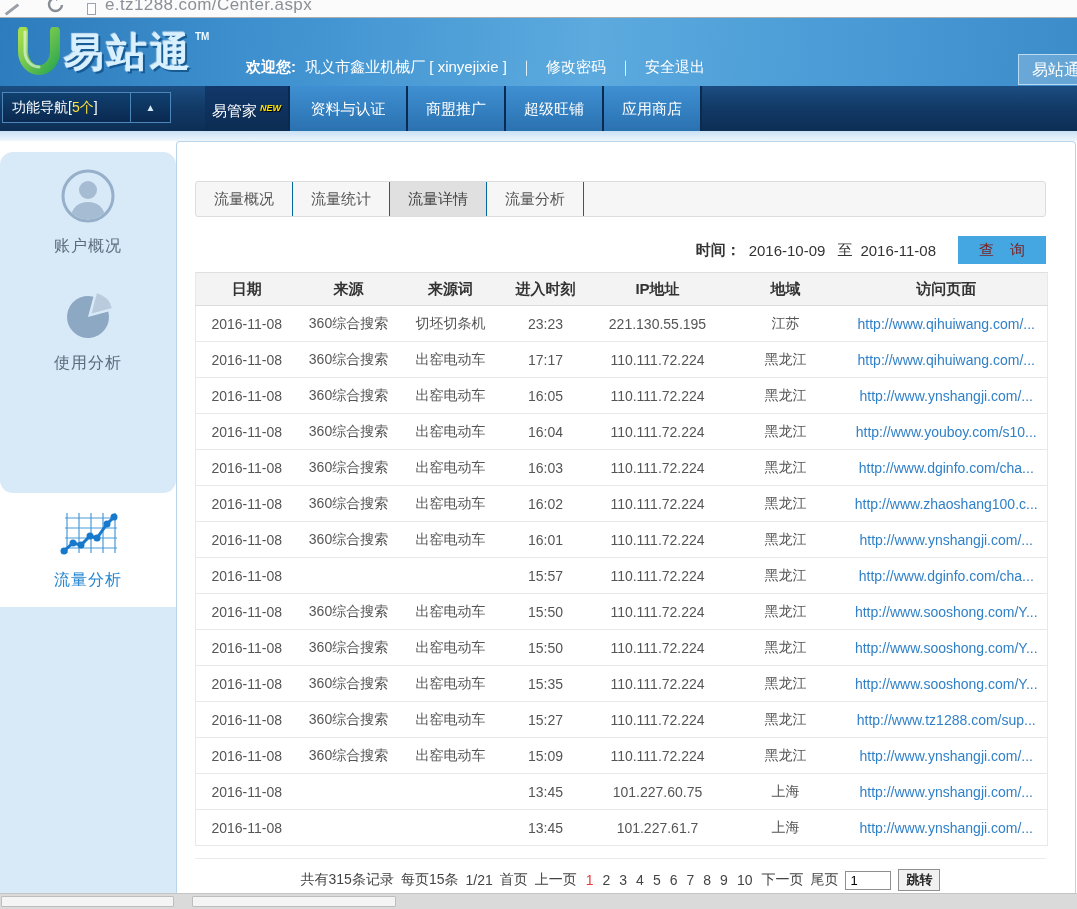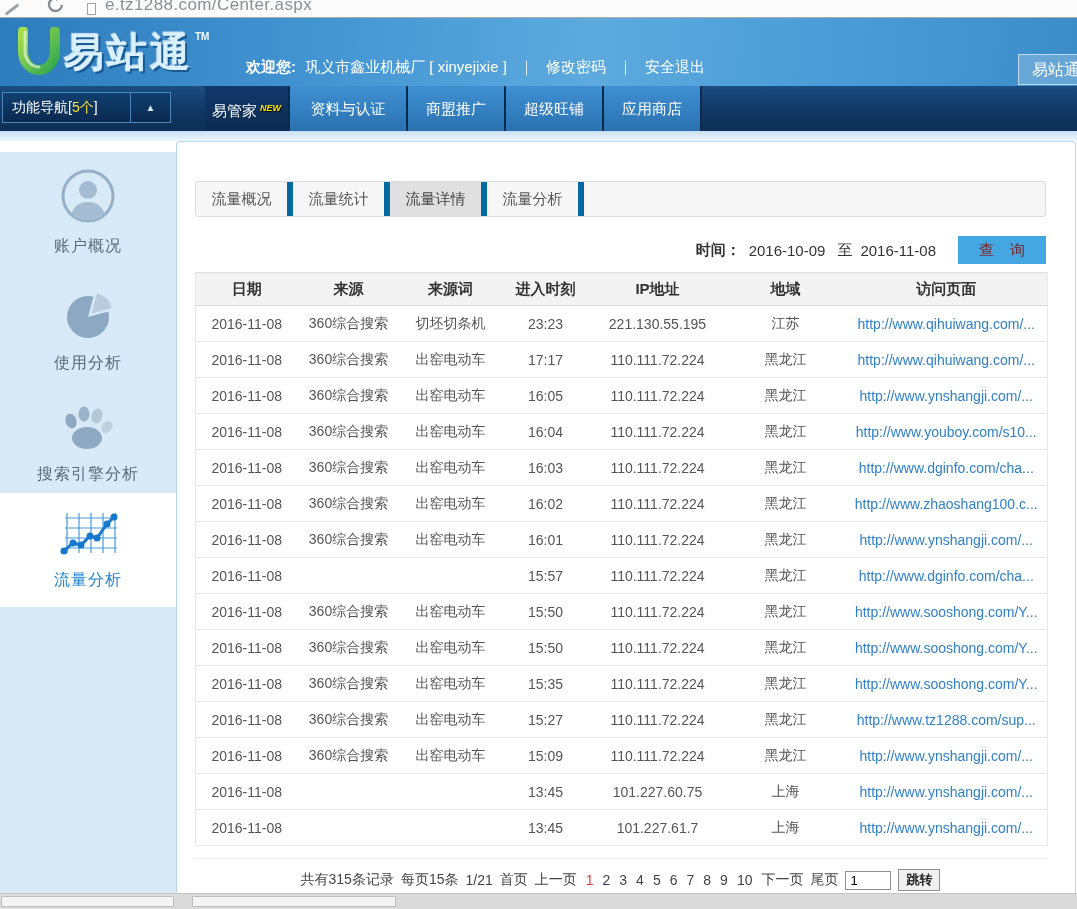--- a/index.html
+++ b/index.html
@@ -48,40 +48,40 @@
   .nav-tab.active { background:linear-gradient(180deg,#12386a,#0b2c52); }
   .new-badge { color:#ffe400; font-size:9px; font-weight:bold; font-style:italic;
     margin-left:3px; text-shadow:1px 1px 0 #000; vertical-align:5px; }
 
   .substrip { position:absolute; left:0; top:131px; width:100%; height:10px;
     background:linear-gradient(180deg,#c9e1f4,#eef6fd); }
 
   
   .sidebar { position:absolute; left:0; top:141px; width:176px; height:752px; background:#fff; }
   .side-block { background:#d8e9f8; }
-  .side-block.top { margin-top:11px; height:341px; }
+  .side-block.top { margin-top:11px; height:341px;border-radius:13px; }
   .side-block.bottom { height:286px; }
   .side-active { height:114px; background:#fff; }
   .side-item { display:flex; flex-direction:column; align-items:center; cursor:pointer; }
   .side-item .label { margin-top:8px; font-size:16px; color:#5b6b7c; letter-spacing:1px; }
   .si-1 { padding-top:16px; }
   .si-2 { padding-top:30px; }
   .si-3 { padding-top:30px; }
   .si-4 { padding-top:15px; }
   .side-active .label { color:#2484cf; }
 
   
   .panel { position:absolute; left:176px; top:141px; width:900px; height:752px;
     background:#fff; border:1px solid #b9d5ec; border-bottom:none; border-radius:4px 4px 0 0; }
   .panel-inner { padding:0 29px 0 18px; }
 
   .tabbar { margin-top:39px; height:36px; background:#f6f6f6; border:1px solid #dcdcdc;
     border-radius:3px; display:flex; }
   .m-tab { width:97px; line-height:34px; text-align:center; font-size:15px; color:#555;
-    border-right:6px solid #0369a1; cursor:pointer; }
+    border-right:1px solid #0369a1; cursor:pointer; }
   .m-tab.active { background:#e0e0e0; color:#444; }
 
   .filter-row { margin-top:19px; height:28px; display:flex; justify-content:flex-end;
     align-items:center; font-size:15px; color:#333; }
   .f-label { font-weight:bold; }
   .f-date { margin-left:8px; cursor:pointer; }
   .f-to { margin-left:12px; }
   .query-btn { margin-left:22px; width:88px; height:28px; line-height:28px; text-align:center;
     background:#45a7e2; color:#7f1d1d; font-size:15px; letter-spacing:6px; padding-left:6px; cursor:pointer; }
 
@@ -192,32 +192,20 @@
         <span class="label">账户概况</span>
       </div>
       <div class="side-item si-2">
         <span>
           <svg width="56" height="54" viewBox="0 0 56 54">
             <path d="M28 30 L33.4 9.7 A21 21 0 1 0 48.3 24.6 Z" fill="#8ca8c3"></path>
             <path d="M31.5 26.5 L36.9 6.2 A21 21 0 0 1 51.8 21.1 Z" fill="#b9cbdc"></path>
           </svg>
         </span>
         <span class="label">使用分析</span>
-      </div>
-      <div class="side-item si-3">
-        <span>
-          <svg width="58" height="48" viewBox="0 0 58 48">
-            <ellipse cx="28" cy="34" rx="15" ry="11" fill="#8fa9c2"></ellipse>
-            <ellipse cx="12" cy="17" rx="5.5" ry="7.5" fill="#8fa9c2" transform="rotate(-18 12 17)"></ellipse>
-            <ellipse cx="25" cy="10" rx="5.5" ry="7.5" fill="#9cb2c9"></ellipse>
-            <ellipse cx="38" cy="12" rx="5.5" ry="7.5" fill="#b5c7d8" transform="rotate(14 38 12)"></ellipse>
-            <ellipse cx="48" cy="23" rx="5" ry="6.5" fill="#bfcfdd" transform="rotate(38 48 23)"></ellipse>
-          </svg>
-        </span>
-        <span class="label">搜索引擎分析</span>
       </div>
     </div>
     <div class="side-active">
       <div class="side-item si-4">
         <span>
           <svg width="62" height="50" viewBox="0 0 62 50">
             <g stroke="#4b9ad8" stroke-width="1.2">
               <path d="M10 5 V45 M22 5 V45 M34 5 V45 M46 5 V45 M58 5 V45"></path>
               <path d="M8 10 H60 M8 20 H60 M8 30 H60 M8 40 H60"></path>
             </g>

